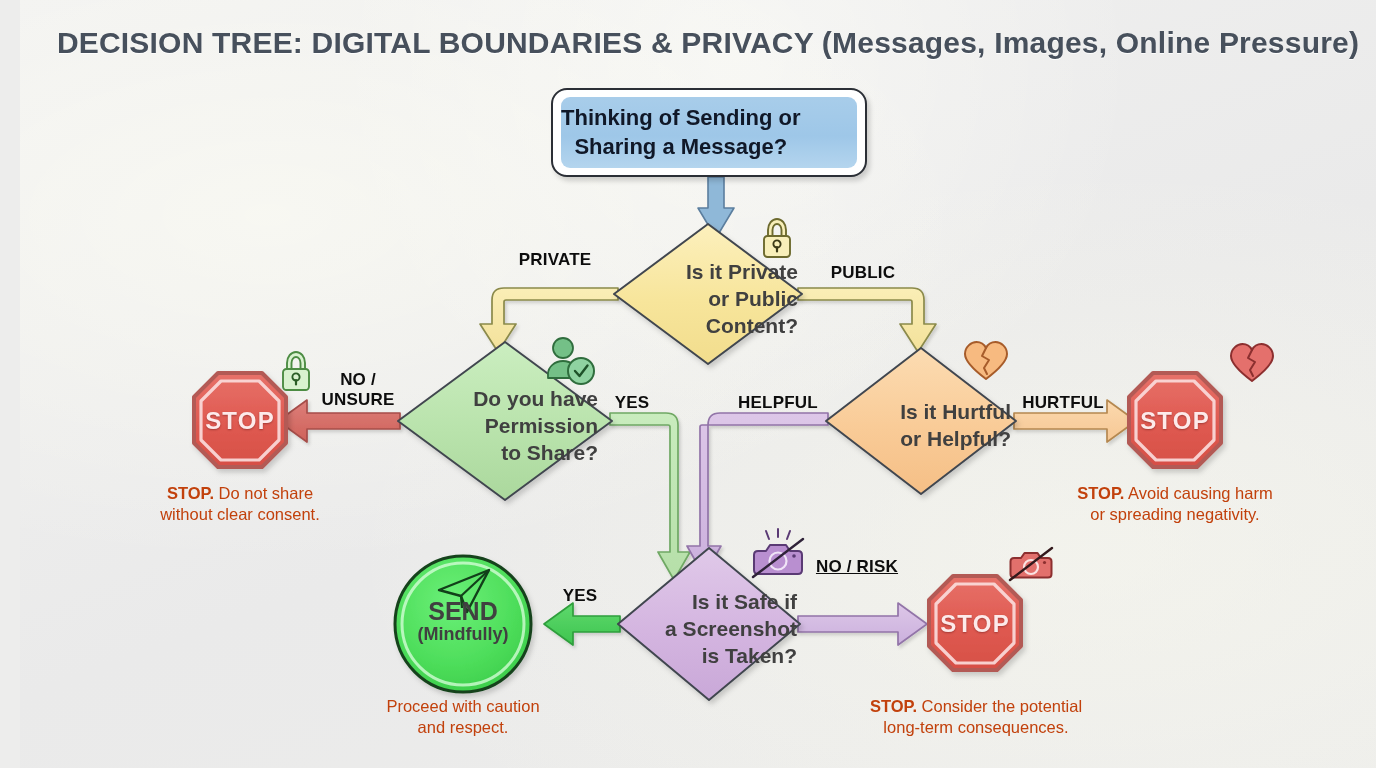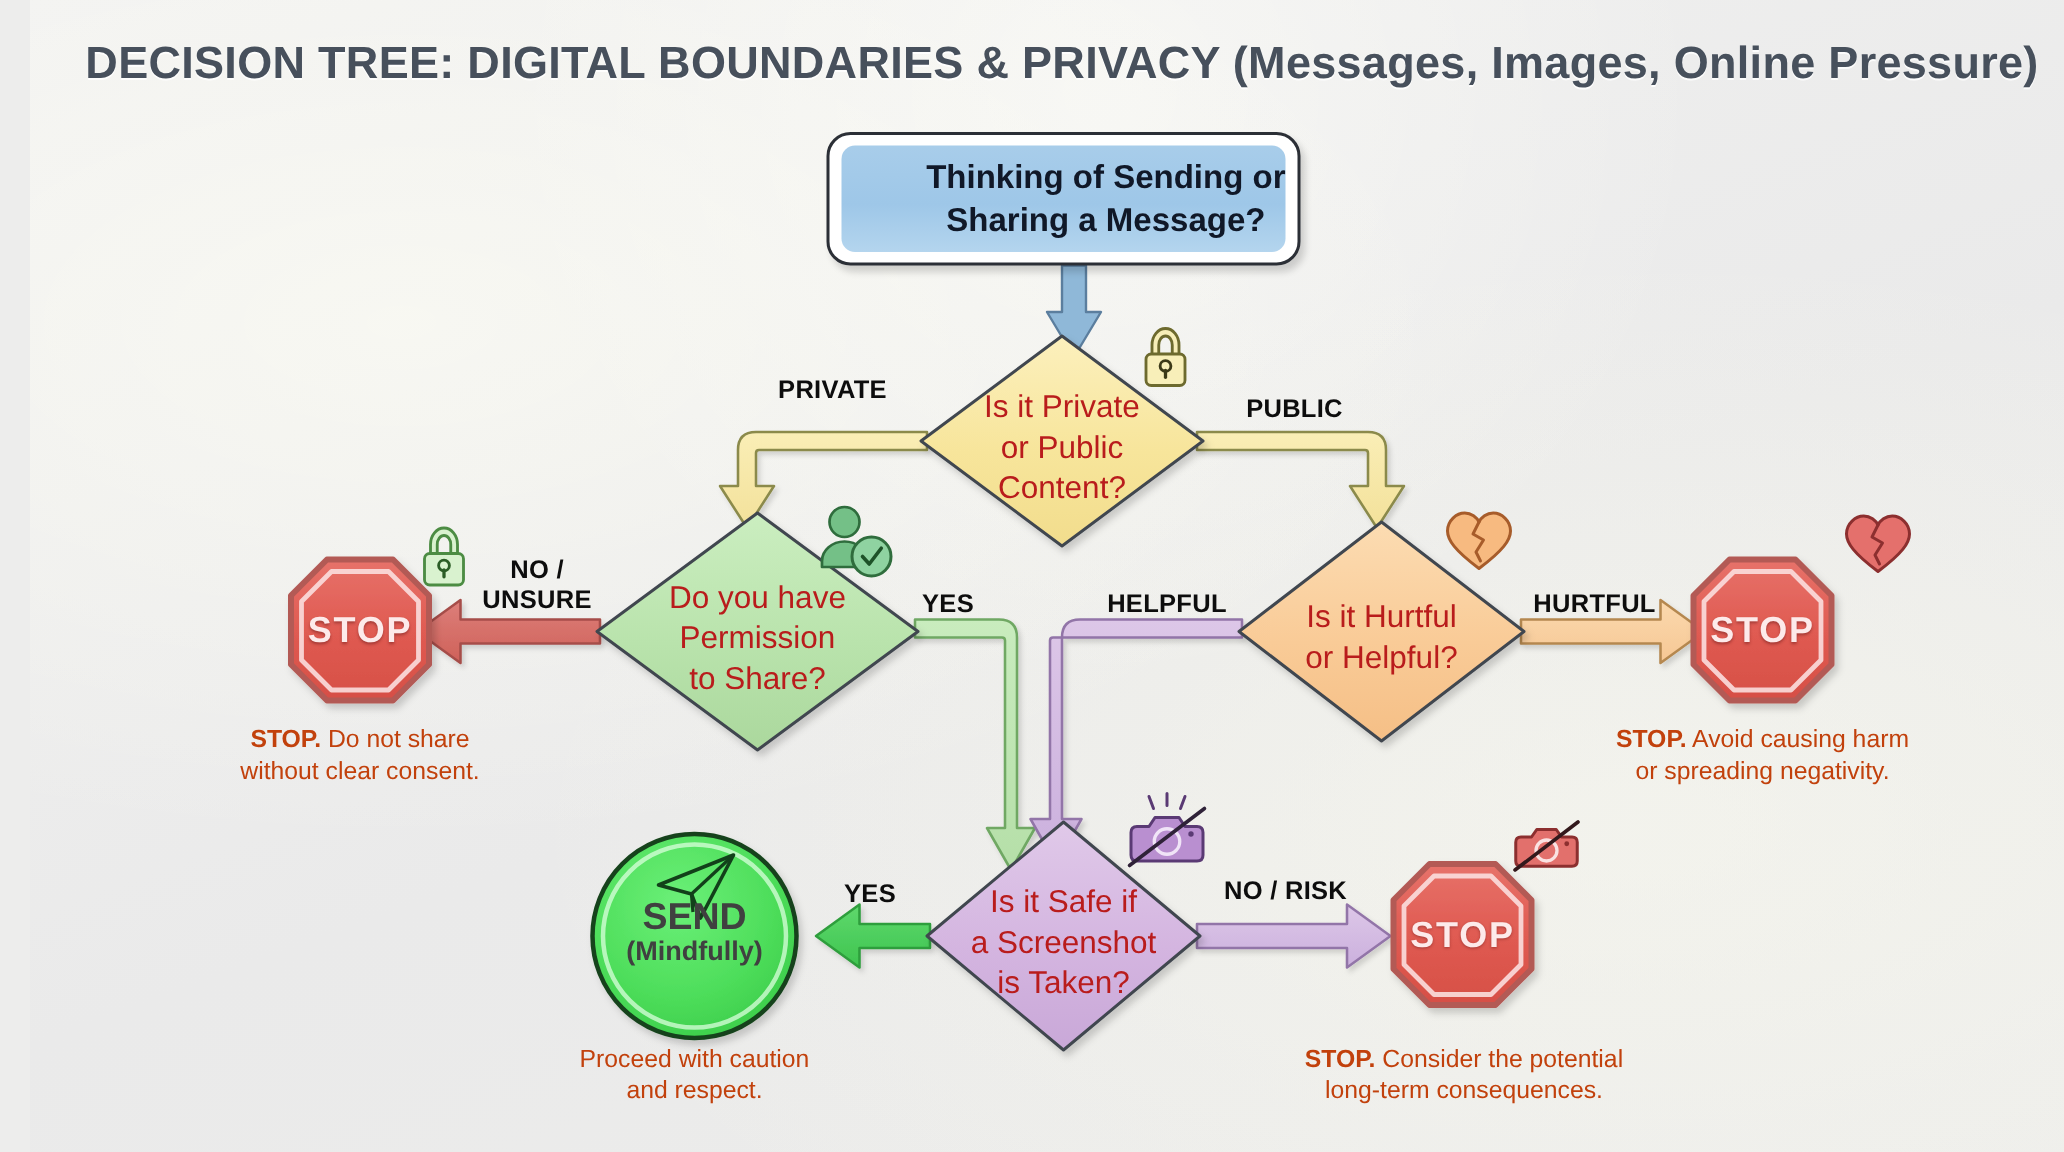--- a/index.html
+++ b/index.html
@@ -63,35 +63,35 @@
   #start-inner {
     position: absolute;
     left: 8px;
     top: 7px;
     right: 8px;
     bottom: 7px;
     border-radius: 9px;
     background: linear-gradient(180deg, #a8cdea 0%, #9ec7e8 55%, #b4d5ee 100%);
     display: flex;
     align-items: center;
-    justify-content: flex-end;
+    justify-content: flex-start;
   }
   #start-text {
     font-size: 22px;
     font-weight: 700;
     color: #101828;
     text-align: center;
     line-height: 1.3;
   }
   
   .node-text {
     position: absolute;
-    text-align: center;
-    font-weight: 400;
-    color: #b91c1c;
+    text-align: right;
+    font-weight: 700;
+    color: #404040;
     line-height: 1.28;
   }
   .d-text { font-size: 21px; }
   
   .edge-label {
     position: absolute;
     font-size: 17px;
     font-weight: 700;
     color: #0d0d0d;
     text-align: center;
@@ -431,21 +431,21 @@
   <div class="edge-label" style="left:292px; top:370px; width:92px;">NO /<br>UNSURE</div>
 
   <div class="edge-label" style="left:570px; top:393px; width:84px;">YES</div>
 
   <div class="edge-label" style="left:995px; top:393px; width:96px;">HURTFUL</div>
 
   <div class="edge-label" style="left:700px; top:393px; width:116px;">HELPFUL</div>
 
   <div class="edge-label" style="left:520px; top:586px; width:80px;">YES</div>
 
-  <div class="edge-label" style="left:782px; top:584px; width:110px;">NO / RISK</div>
+  <div class="edge-label" style="left:782px; top:557px; width:110px;text-decoration:underline;">NO / RISK</div>
 
   <div class="caption" style="left:110px; top:483px; width:220px;"><b>STOP.</b> Do not share<br>without clear consent.</div>
 
   <div class="caption" style="left:1033px; top:483px; width:244px;"><b>STOP.</b> Avoid causing harm<br>or spreading negativity.</div>
 
   <div class="caption" style="left:340px; top:696px; width:206px;">Proceed with caution<br>and respect.</div>
 
   <div class="caption" style="left:833px; top:696px; width:246px;"><b>STOP.</b> Consider the potential<br>long-term consequences.</div>
 
 </div>

